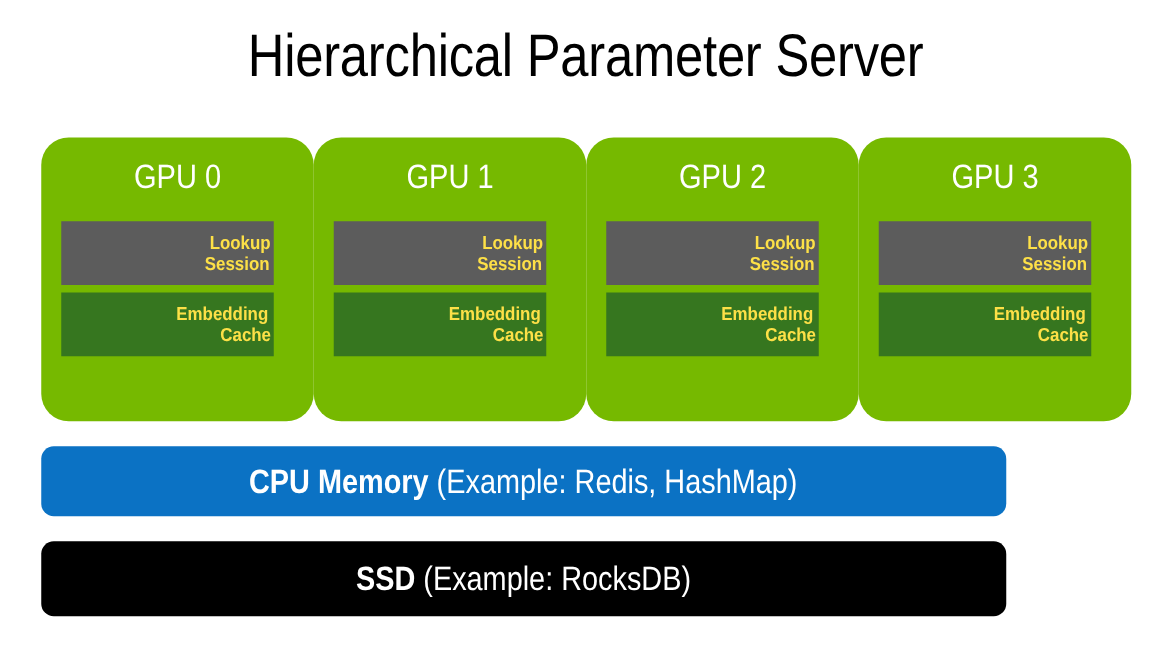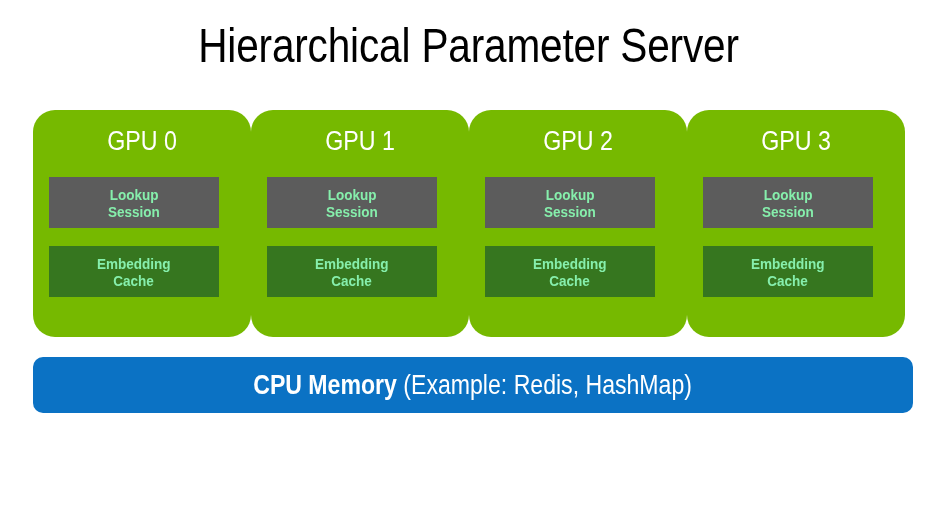--- a/index.html
+++ b/index.html
@@ -74,49 +74,49 @@
     white-space: nowrap;
   }
 
   .inner-box {
     position: absolute;
     left: 16px;
     width: 170px;
     height: 51px;
     display: flex;
     flex-direction: column;
-    align-items: center;
+    align-items: flex-end;
     justify-content: center;
-    color: #86efac;
+    color: #fde047;
     font-size: 15px;
     line-height: 17px;
     font-weight: 700;
     text-align: center;
   }
   .inner-box .ln {
     display: block;
     transform: scaleX(0.9);
     transform-origin: 50% 50%;
     white-space: nowrap;
   }
 
   .lookup-box {
     top: 67px;
     background: #5c5c5c;
   }
   .cache-box {
-    top: 136px;
+    top: 124px;
     background: #36761f;
   }
 
   
   .layer-bar {
     position: absolute;
     left: 33px;
-    width: 880px;
+    width: 772px;
     display: flex;
     align-items: center;
     justify-content: center;
     border-radius: 10px;
     color: #ffffff;
     white-space: nowrap;
   }
   .layer-bar .label {
     font-size: 27px;
     line-height: 30px;
@@ -194,14 +194,17 @@
         <span class="ln">Cache</span>
       </div>
     </div>
 
   </div>
 
   <div class="layer-bar" id="cpu-bar">
     <span class="label"><span class="strong">CPU Memory</span><span class="light"> (Example: Redis, HashMap)</span></span>
   </div>
 
+  <div class="layer-bar" id="ssd-bar">
+    <span class="label"><span class="strong">SSD</span><span class="light"> (Example: RocksDB)</span></span>
+  </div>
 
 </div>
 
 </body></html>

